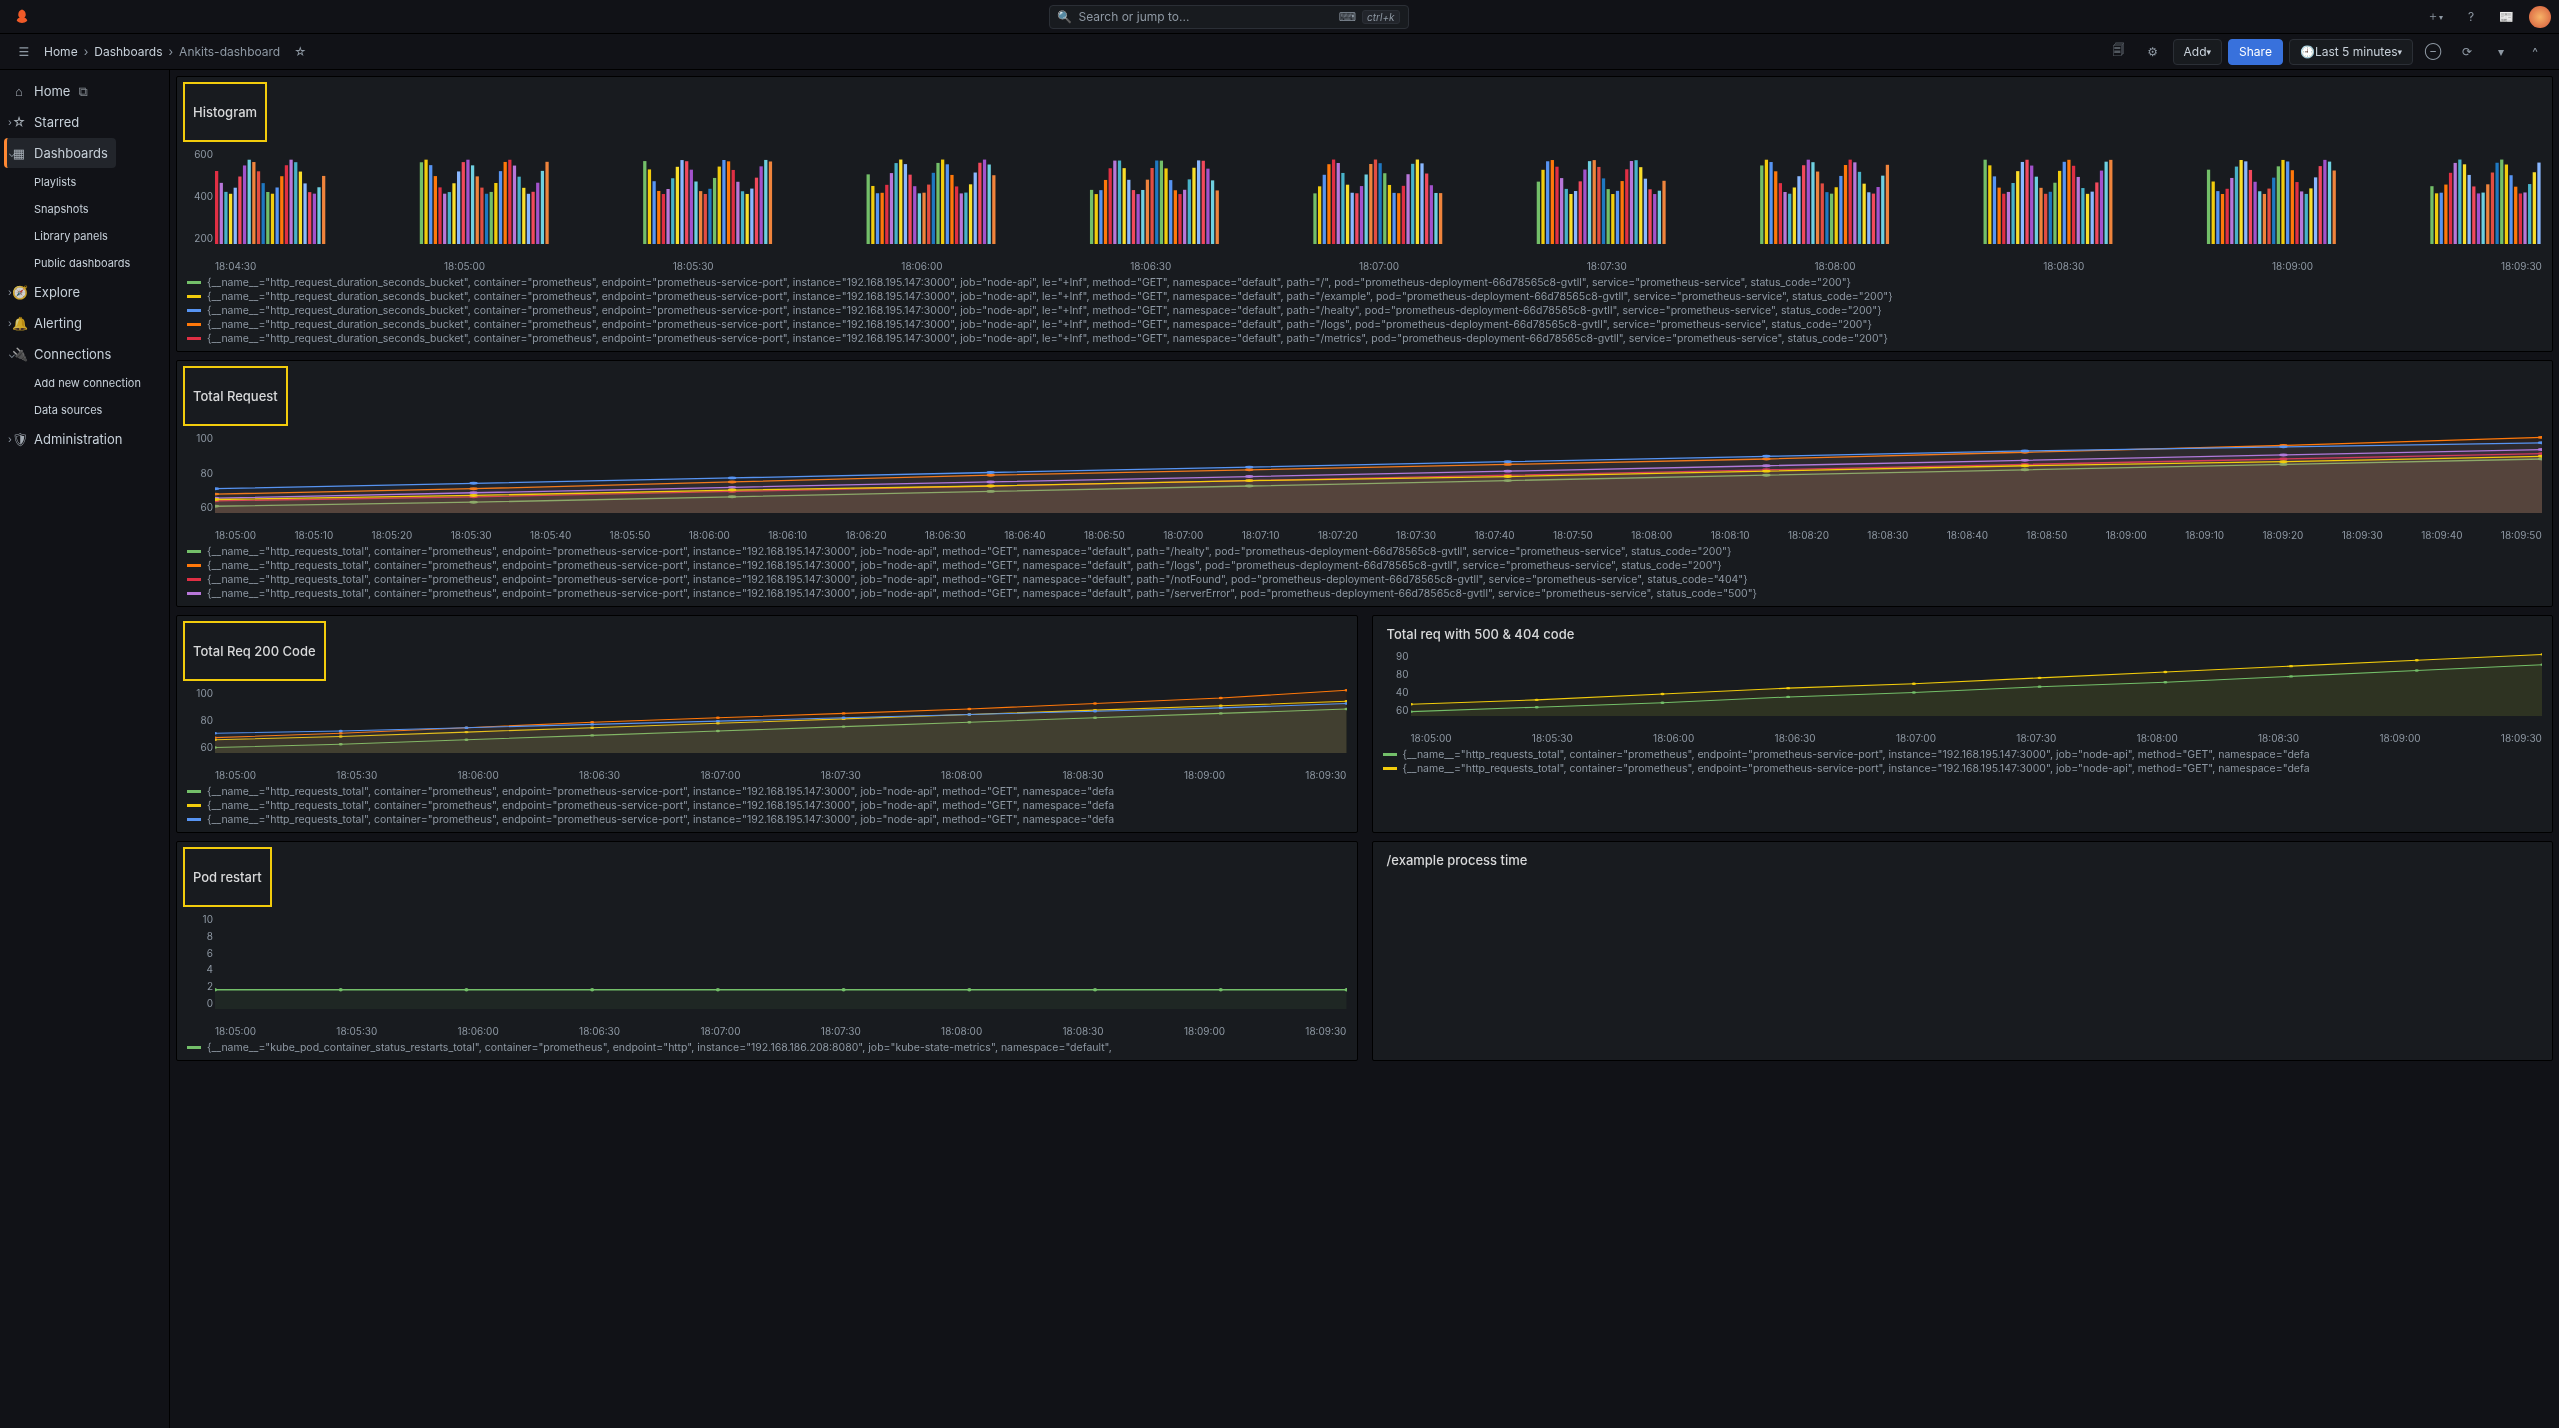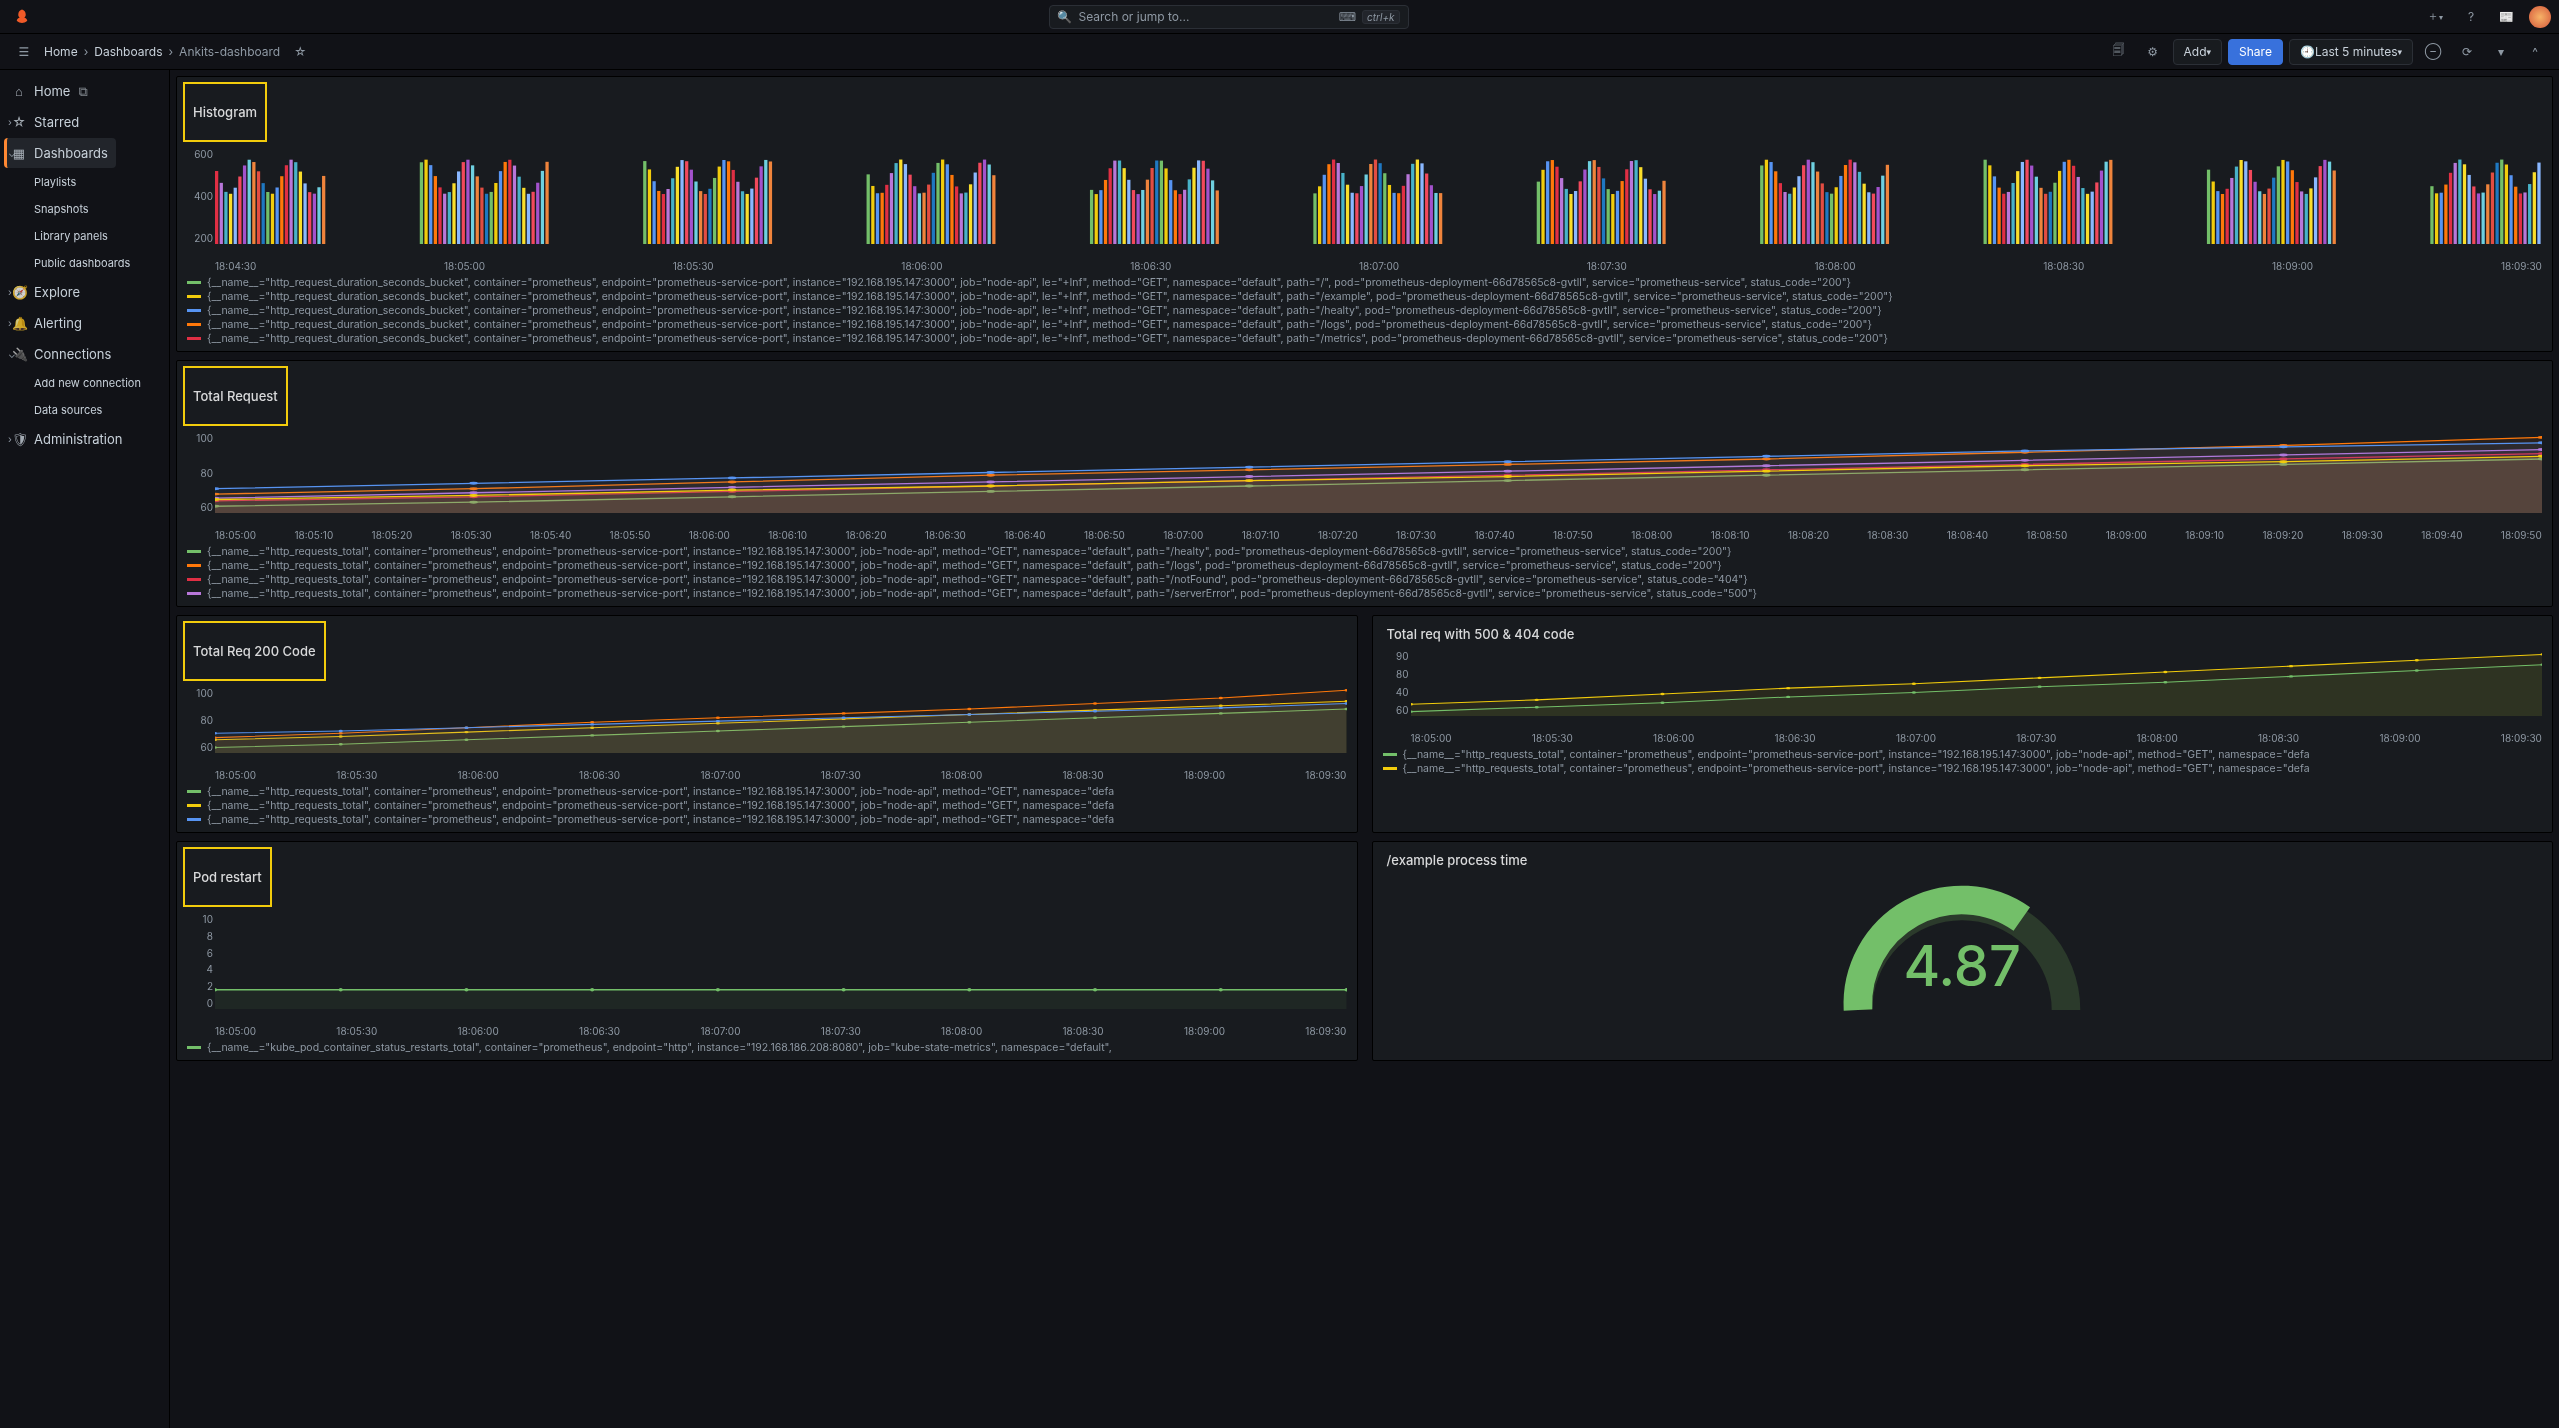--- a/index.html
+++ b/index.html
@@ -876,24 +876,17 @@
           </div>
         <div class="legend">
             <div class="legend-row">
               <span class="bar" style="background: rgb(115, 191, 105);"></span>
               <span>{__name__="kube_pod_container_status_restarts_total", container="prometheus", endpoint="http", instance="192.168.186.208:8080", job="kube-state-metrics", namespace="default",</span>
             </div>
           </div>
       </div>
       <div class="panel" style="flex:1">
         <span class="panel-title">/example process time</span>
-        <div class="gauge-wrap">
-          <svg viewBox="0 0 200 120" width="260">
-            <path d="M20 110 A80 80 0 0 1 180 110" fill="none" stroke="#2b3a2b" stroke-width="22"></path>
-            <path d="M20 110 A80 80 0 0 1 146 40" fill="none" stroke="#73bf69" stroke-width="22"></path>
-          </svg>
-          <div class="gauge-val">4.87</div>
-        </div>
       </div>
     </div>
 
   </div>
 </div>
 
 </body></html>

